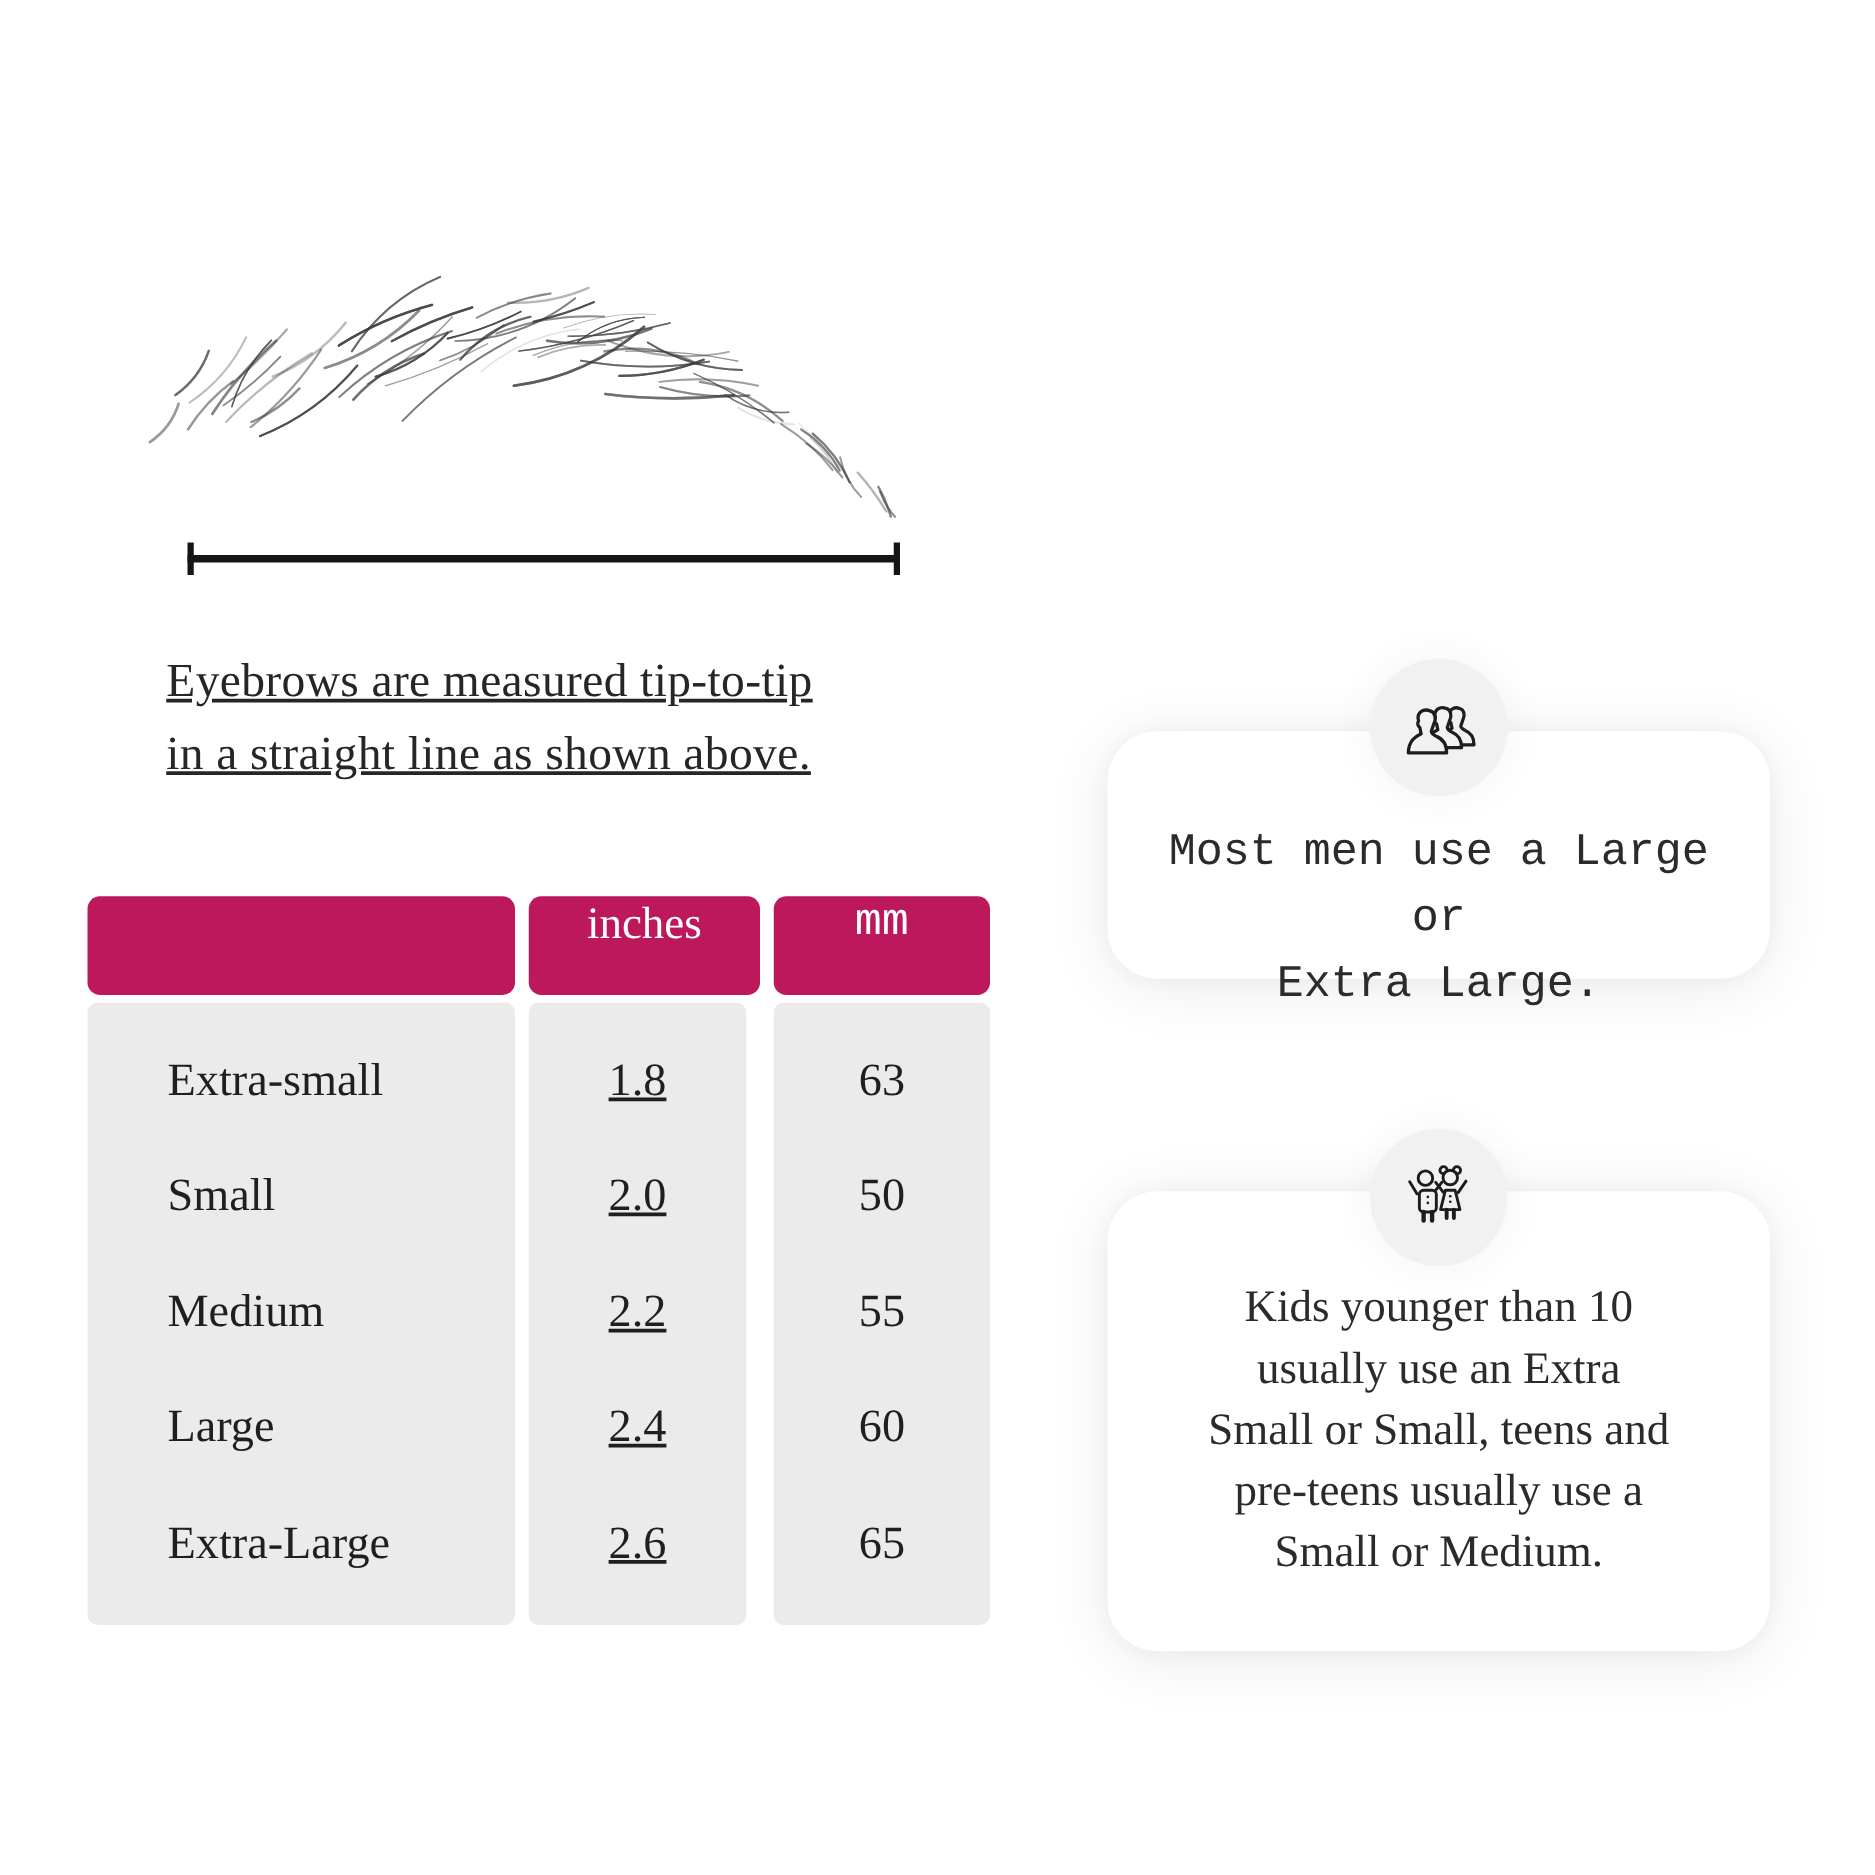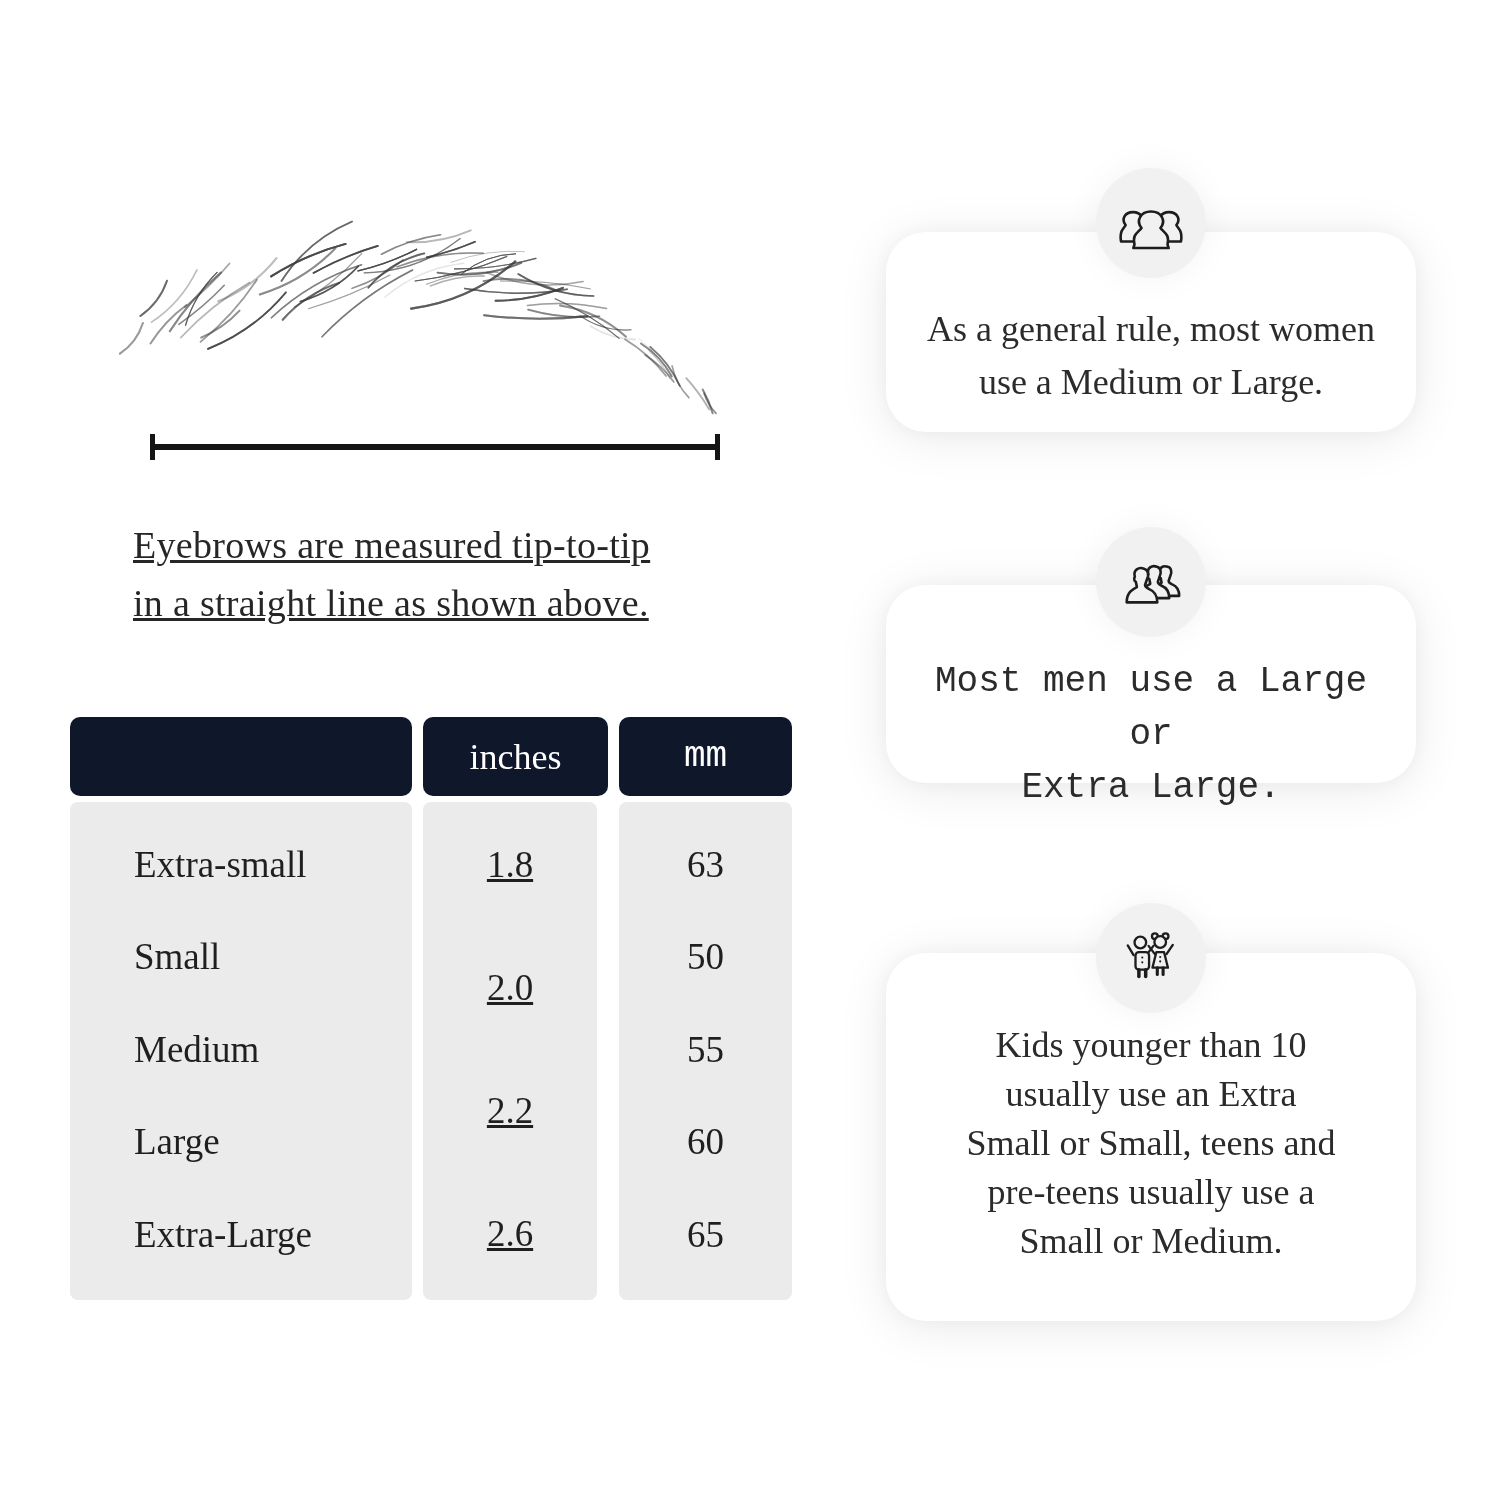--- a/index.html
+++ b/index.html
@@ -9,22 +9,22 @@
   }
   
   #brow{position:absolute;left:104px;top:236px;width:622px;height:188px;overflow:visible;}
   
   .mline{position:absolute;left:150px;top:444px;width:570px;height:6px;background:#151515;}
   .mline::before,.mline::after{content:"";position:absolute;top:-10px;width:5px;height:26px;background:#151515;}
   .mline::before{left:0;} .mline::after{right:0;}
   
   .note{position:absolute;left:133px;top:516px;font-size:38px;line-height:58px;color:#262626;letter-spacing:.3px;white-space:nowrap;text-decoration:underline;}
   
-  .th{position:absolute;top:717px;height:79px;background:#0f172a;border-radius:10px;color:#ffffff;
-      display:flex;align-items:center;justify-content:center;font-size:36px;}
+  .th{position:absolute;top:717px;height:79px;background:#be185d;border-radius:10px;color:#ffffff;
+      display:flex;justify-content:center;font-size:36px;}
   .th1{left:70px;width:342px;} .th2{left:423px;width:185px;} .th3{left:619px;width:173px;font-family:Liberation Mono, monospace;}
   .col{position:absolute;top:802px;height:498px;background:#ebebeb;border-radius:8px;
        display:flex;flex-direction:column;justify-content:space-between;
        padding:36px 0 40px;box-sizing:border-box;font-size:37px;color:#1f1f1f;}
   .col1{left:70px;width:342px;} .col2{left:423px;width:174px;text-decoration:underline;} .col3{left:619px;width:173px;}
   .cell{display:flex;align-items:center;height:52px;}
   .col1 .cell{padding-left:64px;}
   .col2 .cell,.col3 .cell{justify-content:center;}
   
   .group{position:absolute;left:886px;width:530px;}
@@ -278,46 +278,31 @@
     <div class="cell">Extra-small</div>
     <div class="cell">Small</div>
     <div class="cell">Medium</div>
     <div class="cell">Large</div>
     <div class="cell">Extra-Large</div>
   </div>
   <div class="col col2">
     <div class="cell">1.8</div>
     <div class="cell">2.0</div>
     <div class="cell">2.2</div>
+    <div class="cell">2.4</div>
     <div class="cell">2.6</div>
   </div>
   <div class="col col3">
     <div class="cell">63</div>
     <div class="cell">50</div>
     <div class="cell">55</div>
     <div class="cell">60</div>
     <div class="cell">65</div>
   </div>
 
-  <div class="group g1">
-    <div class="card"></div>
-    <div class="badge">
-      <svg width="64" height="54" viewBox="0 0 64 52">
-        <g fill="#f1f1f1" stroke="#1d1d1d" stroke-width="2.6" stroke-linejoin="round" stroke-linecap="round">
-          <path vector-effect="non-scaling-stroke" transform="translate(14 28) scale(0.92)" d="M-13 18 C-15 6 -10 4 -8 0 C-13 -6 -9 -14 0 -14 C9 -14 13 -6 8 0 C10 4 15 6 13 18 Z"></path>
-          <path vector-effect="non-scaling-stroke" transform="translate(50 28) scale(0.92)" d="M-13 18 C-15 6 -10 4 -8 0 C-13 -6 -9 -14 0 -14 C9 -14 13 -6 8 0 C10 4 15 6 13 18 Z"></path>
-          <path vector-effect="non-scaling-stroke" transform="translate(32 31) scale(1.18)" d="M-14 14 C-16 5 -11 4 -8 0 C-13 -6 -9 -14 0 -14 C9 -14 13 -6 8 0 C11 4 16 5 14 14 L15 17 H-15 Z"></path>
-        </g>
-      </svg>
-    </div>
-    <div class="ctext">
-      <div>As a general rule, most women</div>
-      <div>use a Medium or Large.</div>
-    </div>
-  </div>
 
   <div class="group g2">
     <div class="card"></div>
     <div class="badge">
       <svg width="64" height="54" viewBox="0 0 64 52">
         <g fill="#f1f1f1" stroke="#1d1d1d" stroke-width="2.6" stroke-linejoin="round" stroke-linecap="round">
           <path vector-effect="non-scaling-stroke" transform="translate(47 24) scale(0.88)" d="M-15 18 C-15 8 -9 5 -5 3 L-6 -2 C-8 -3 -8 -6 -7 -7 C-9 -14 -3 -17 2 -15 C6 -14 7 -9 5 -5 L3 1 C3 3 5 4 7 5 C12 7 15 11 15 18 Z"></path>
           <path vector-effect="non-scaling-stroke" transform="translate(36 25) scale(0.95)" d="M-15 18 C-15 8 -9 5 -5 3 L-6 -2 C-8 -3 -8 -6 -7 -7 C-9 -14 -3 -17 2 -15 C6 -14 7 -9 5 -5 L3 1 C3 3 5 4 7 5 C12 7 15 11 15 18 Z"></path>
           <path vector-effect="non-scaling-stroke" transform="translate(23 28) scale(1.02)" d="M-15 18 C-15 8 -9 5 -5 3 L-6 -2 C-8 -3 -8 -6 -7 -7 C-9 -14 -3 -17 2 -15 C6 -14 7 -9 5 -5 L3 1 C3 3 5 4 7 5 C12 7 15 11 15 18 Z"></path>
         </g>

